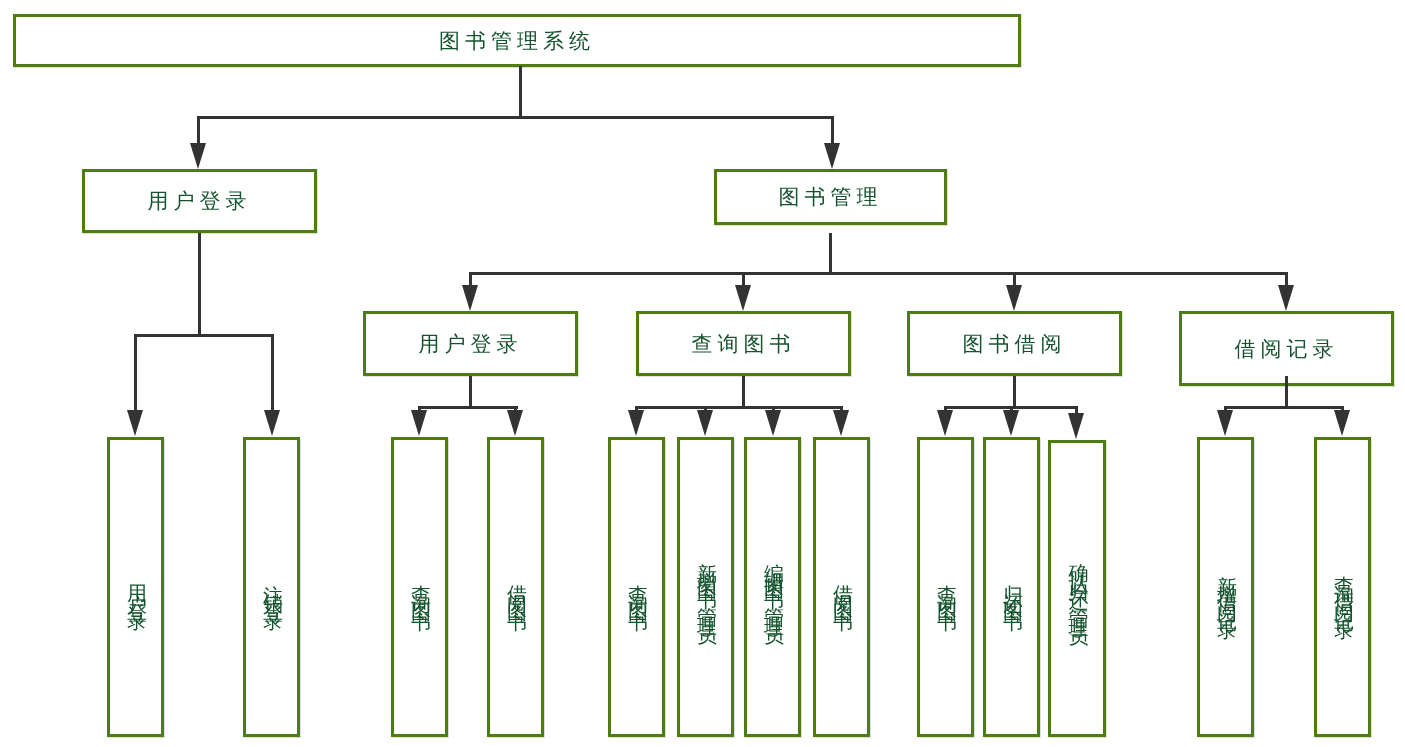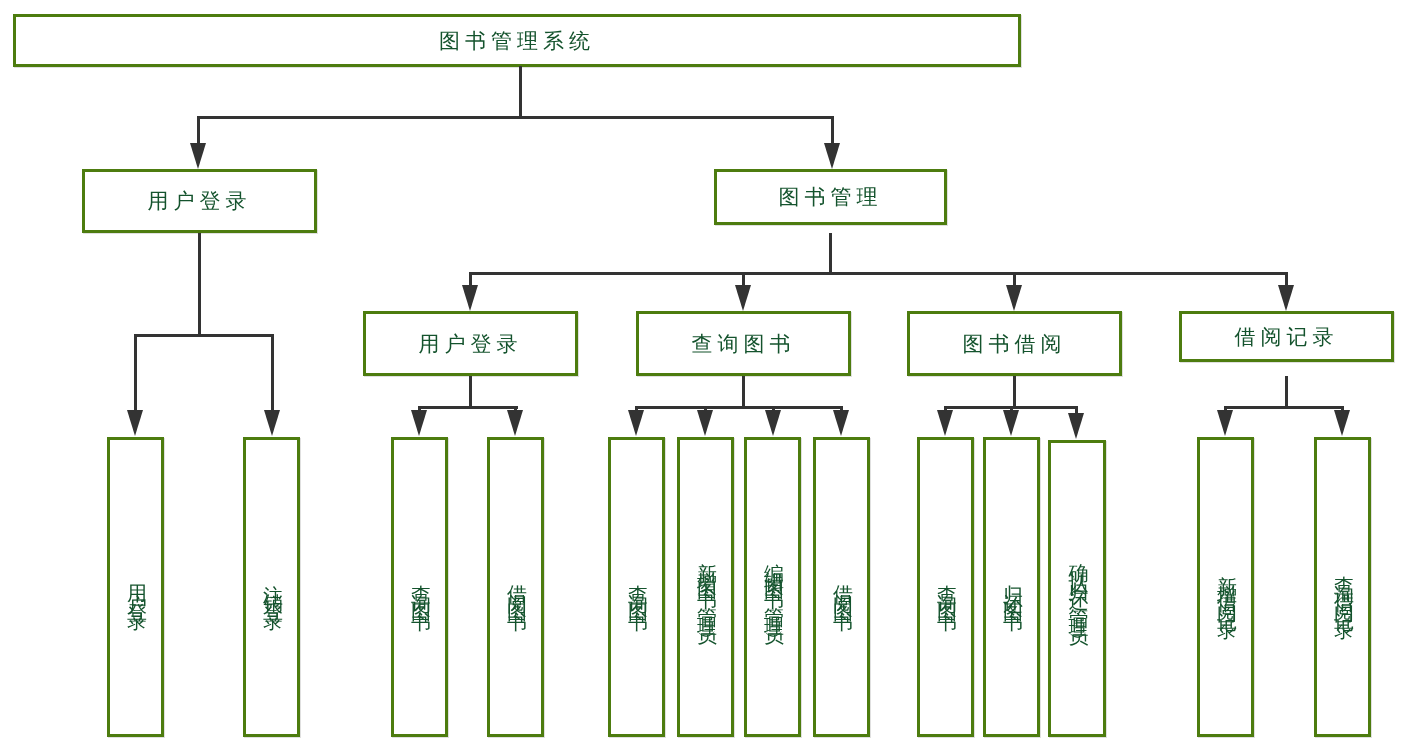--- a/index.html
+++ b/index.html
@@ -88,21 +88,21 @@
   <div class="vline" style="left:742px;top:272px;height:16px"></div>
   <div class="arrow" style="left:735px;top:285px"></div>
   <div class="vline" style="left:1013px;top:272px;height:16px"></div>
   <div class="arrow" style="left:1006px;top:285px"></div>
   <div class="vline" style="left:1285px;top:272px;height:16px"></div>
   <div class="arrow" style="left:1278px;top:285px"></div>
 
   <div class="box hbox" style="left:363px;top:311px;width:215px;height:65px">用户登录</div>
   <div class="box hbox" style="left:636px;top:311px;width:215px;height:65px">查询图书</div>
   <div class="box hbox" style="left:907px;top:311px;width:215px;height:65px">图书借阅</div>
-  <div class="box hbox" style="left:1179px;top:311px;width:215px;height:51px">借阅记录</div>
+  <div class="box hbox" style="left:1179px;top:311px;width:215px;height:75px">借阅记录</div>
 
   <div class="vline" style="left:469px;top:376px;height:33px"></div>
   <div class="hline" style="left:418px;top:406px;width:100px"></div>
   <div class="vline" style="left:418px;top:406px;height:8px"></div>
   <div class="arrow" style="left:411px;top:410px"></div>
   <div class="vline" style="left:514px;top:406px;height:8px"></div>
   <div class="arrow" style="left:507px;top:410px"></div>
 
   <div class="vline" style="left:742px;top:376px;height:33px"></div>
   <div class="hline" style="left:635px;top:406px;width:208px"></div>

